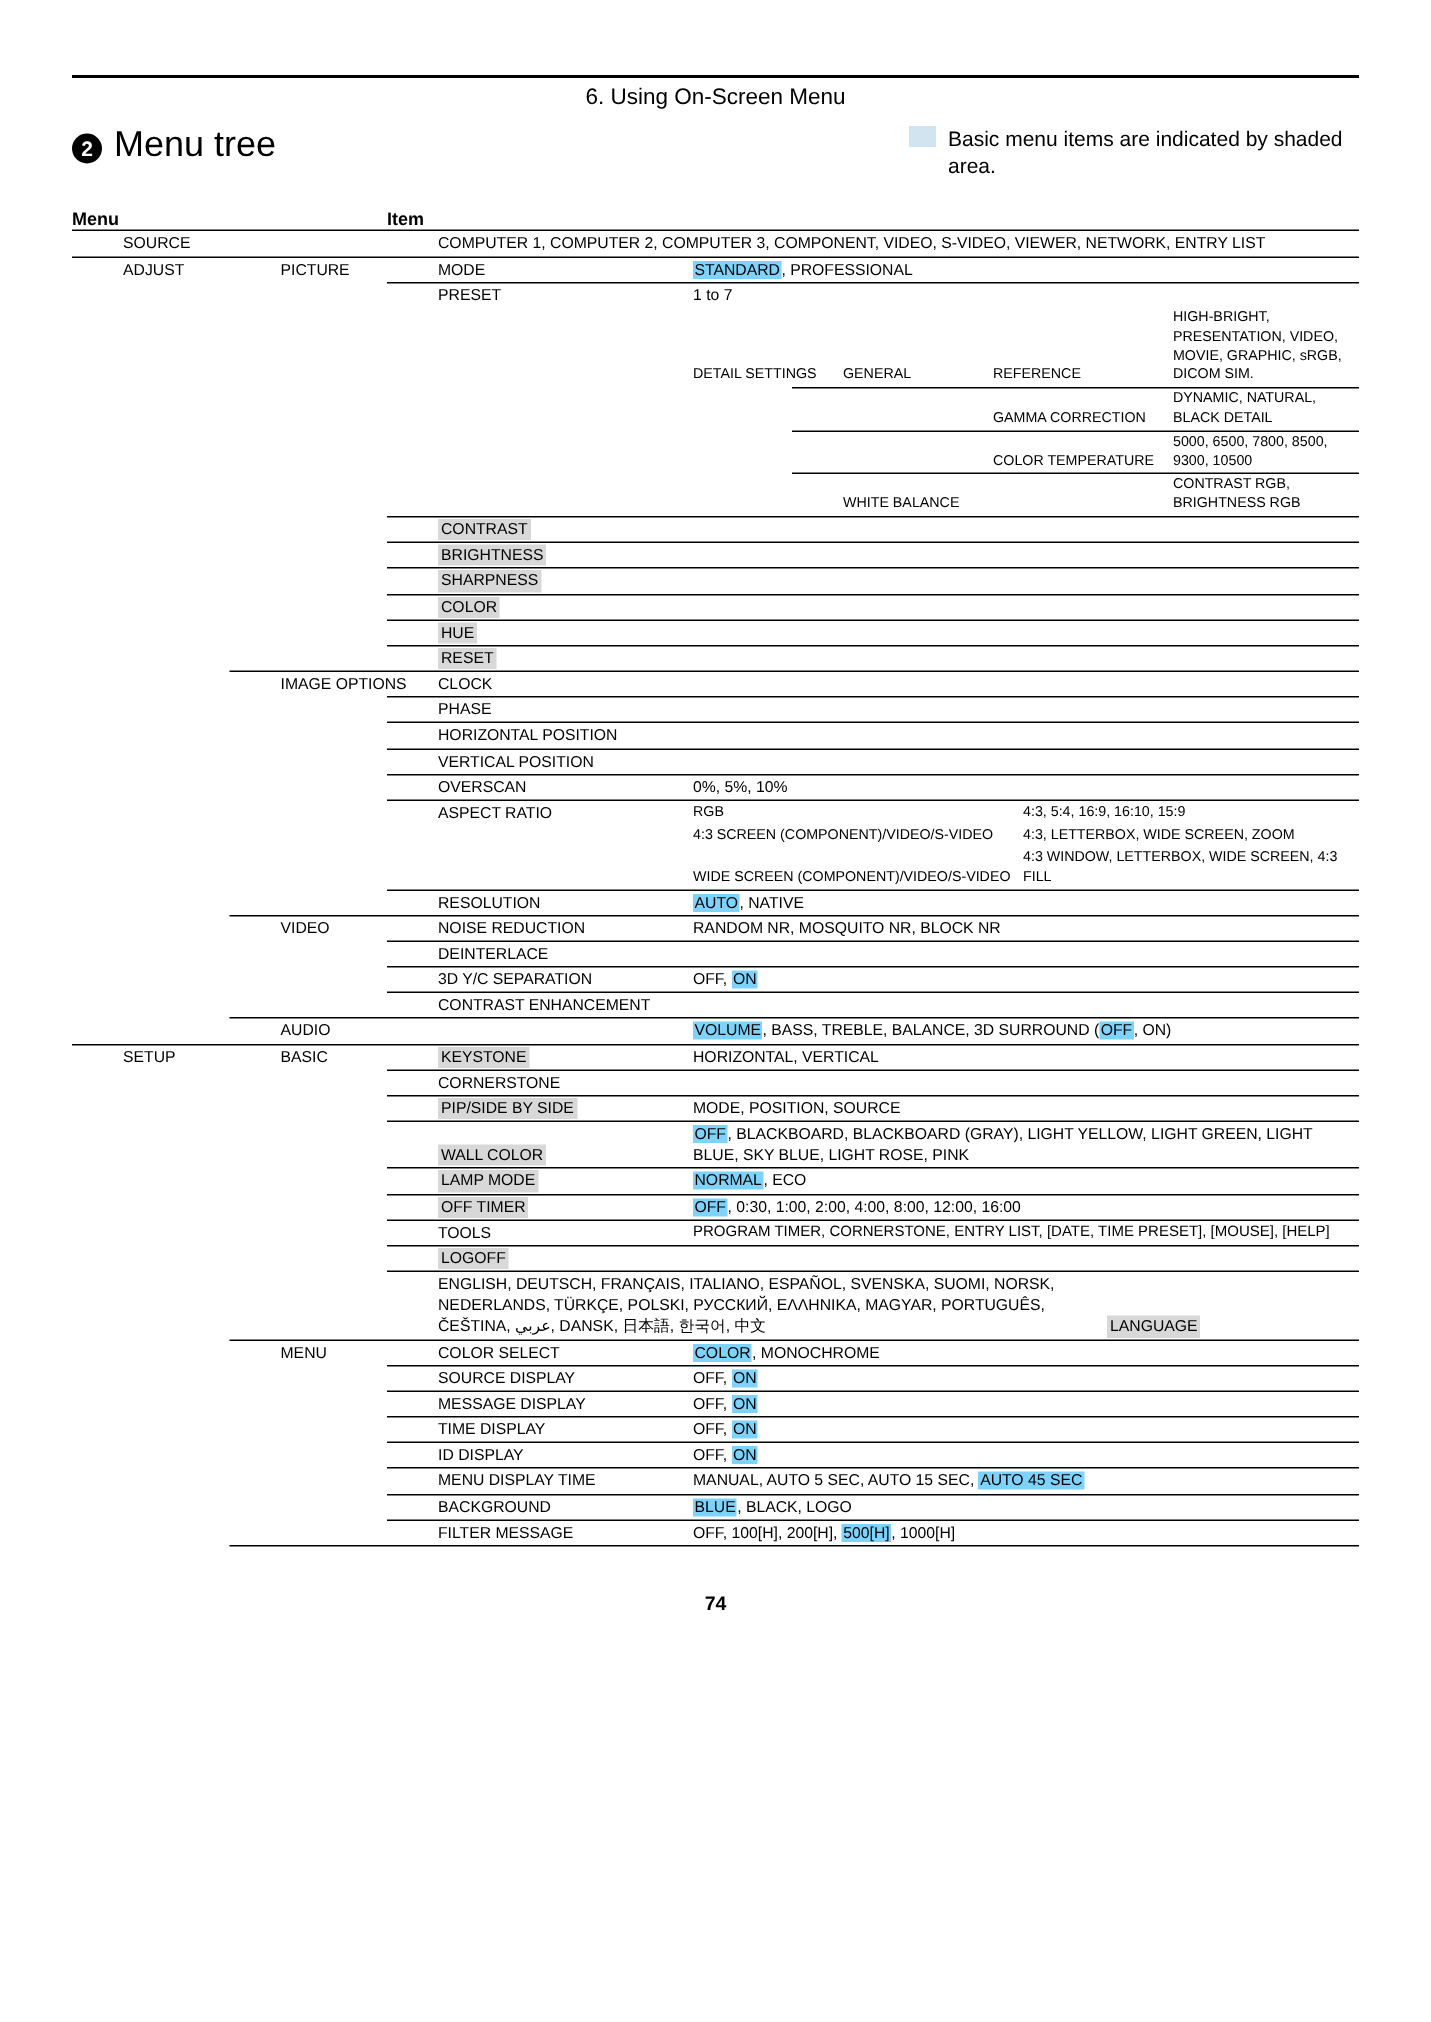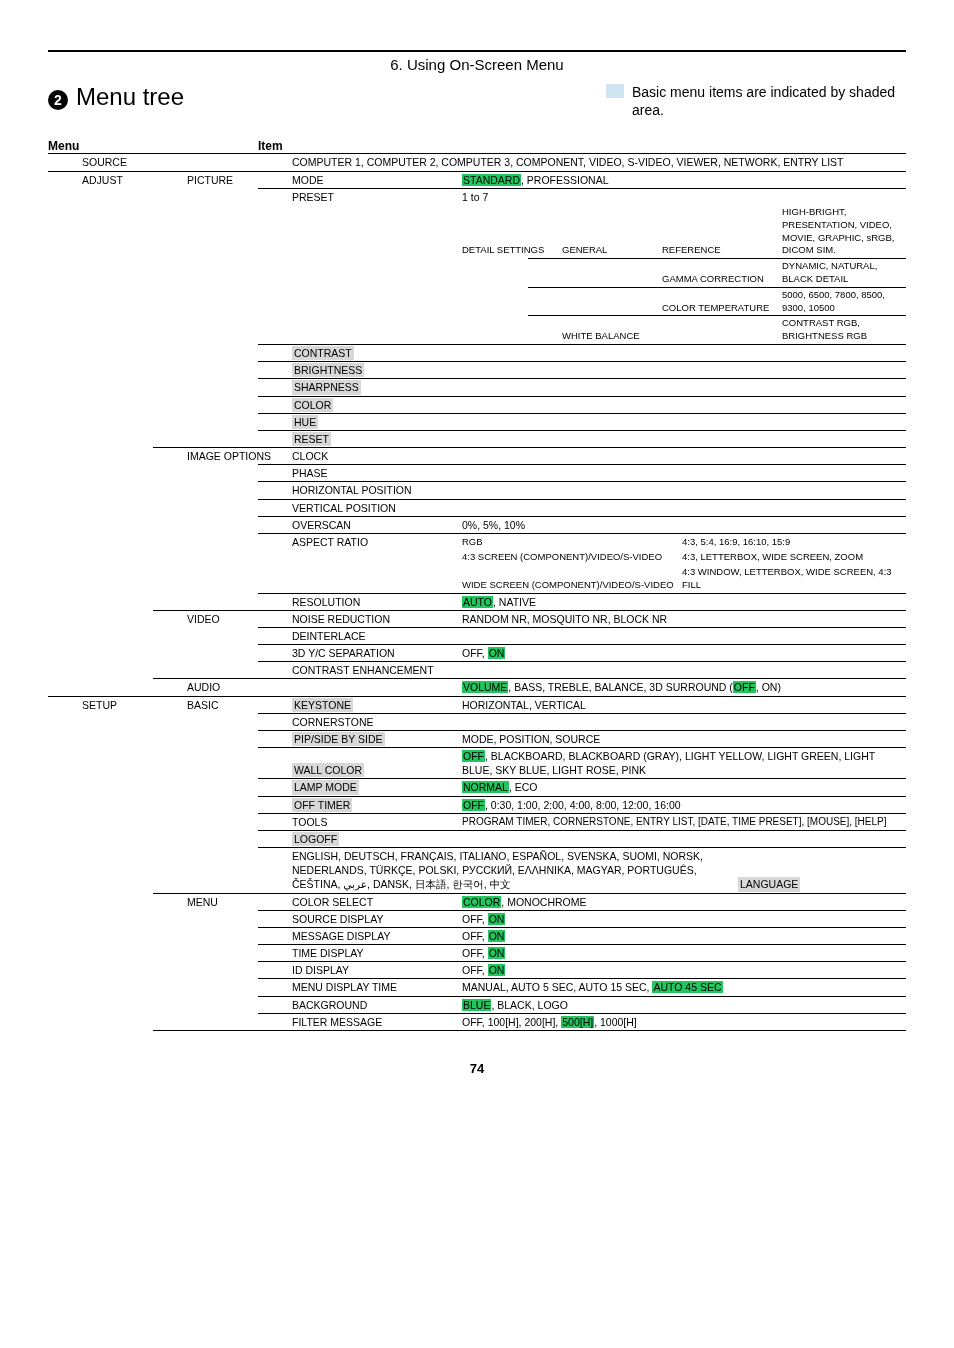--- a/index.html
+++ b/index.html
@@ -44,21 +44,21 @@
   .col-rest { flex: 1; }
   .hr-thick { border-top: 1.5px solid #000; }
   .hr-thin { border-top: 1px solid #000; }
   .row { display: flex; align-items: flex-end; margin-left: 32px; }
   .cell { padding: 1px 2px; font-size: 10.5px; line-height: 1.35; }
   .shade { background: #d8d8d8; display: inline-block; padding: 0 2px; }
   .detail-col1 { width: 100px; }
   .detail-col2 { width: 100px; }
   .detail-col3 { width: 120px; }
   .page-num { text-align: center; font-weight: bold; font-size: 13px; margin-top: 30px; }
-  .inline-shade { background: #22c55e; padding: 0 1px; }
+  .inline-shade { background: #7dd3fc; padding: 0 1px; }
 </style>
 </head>
 <body>
 
 <div class="top-rule"></div>
 <div class="section-header">6. Using On-Screen Menu</div>
 
 <div class="title-row">
   <div class="title-left">
     <span class="circ-num">2</span>

